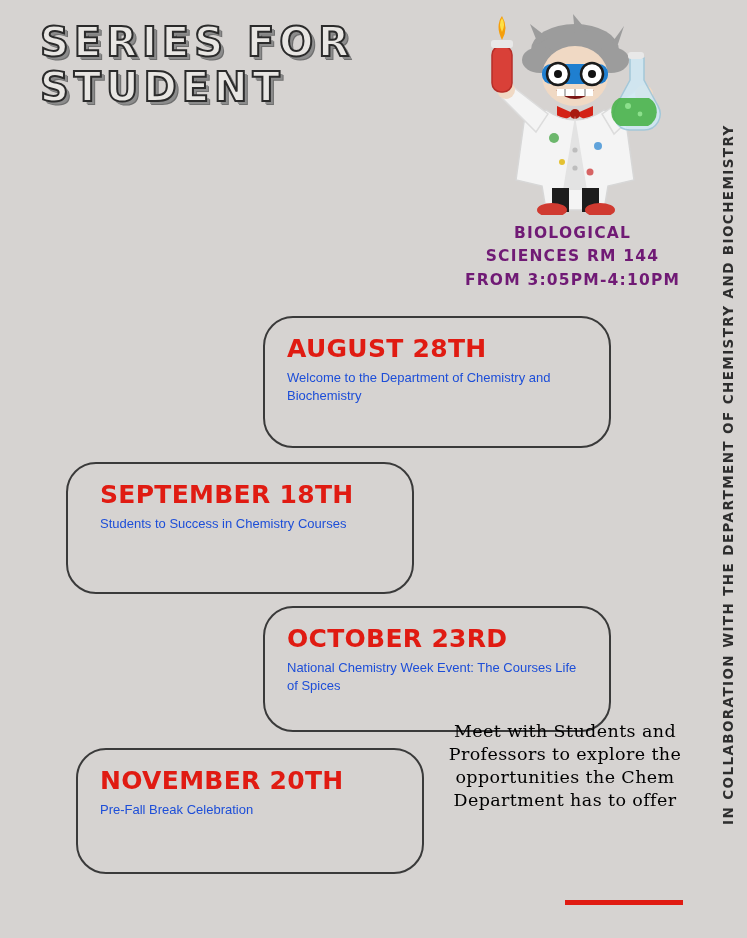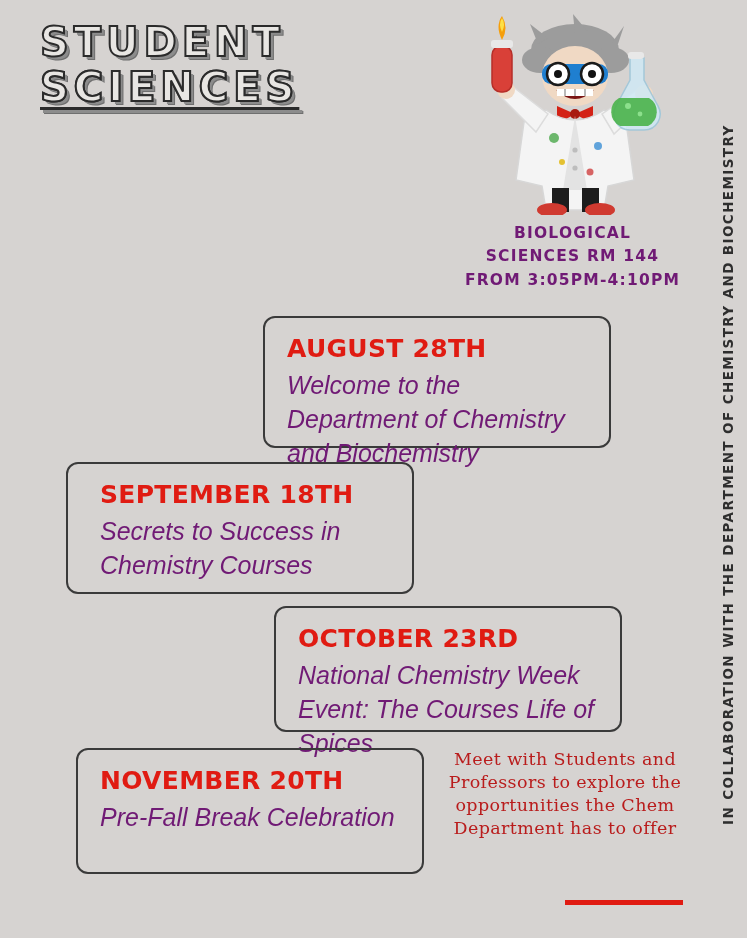--- a/index.html
+++ b/index.html
@@ -88,77 +88,76 @@
     text-align: center;
     display: flex;
     align-items: center;
     justify-content: center;
   }
 
   
   .card {
     position: absolute;
     border: 2.5px solid #3a3a3a;
-    border-radius: 12px;
+    border-radius: 30px;
     background: transparent;
     box-sizing: border-box;
     padding: 16px 22px 18px 22px;
   }
   .card-date {
     font-family: "DejaVu Sans", sans-serif;
     font-weight: bold;
     font-size: 25px;
     color: #e01b12;
     letter-spacing: 0.3px;
     margin-bottom: 6px;
     white-space: nowrap;
   }
   .card-desc {
     font-family: "Liberation Sans", sans-serif;
-    font-style: italic;
-    font-size: 25px;
+    font-size: 13px;
     line-height: 1.35;
-    color: #701a75;
+    color: #1d4ed8;
   }
 
   #card-0 { left: 263px; top: 316px; width: 348px; height: 132px; }
   #card-1 { left: 66px;  top: 462px; width: 348px; height: 132px; padding-left: 32px; }
-  #card-2 { left: 274px; top: 606px; width: 348px; height: 126px; }
+  #card-2 { left: 263px; top: 606px; width: 348px; height: 126px; }
   #card-3 { left: 76px;  top: 748px; width: 348px; height: 126px; }
 
   
   .footer-note {
     position: absolute;
     left: 440px;
-    top: 748px;
+    top: 720px;
     width: 250px;
     text-align: center;
     font-family: "DejaVu Serif", serif;
     font-size: 17.5px;
     line-height: 1.32;
-    color: #b91c1c;
+    color: #000000;
     letter-spacing: 0.4px;
   }
   .footer-rule {
     position: absolute;
     left: 565px;
     top: 900px;
     width: 118px;
     height: 5px;
     background: #e01b12;
   }
 </style>
 </head>
 <body>
 
 <div class="poster">
 
   <div class="title-block">
+    <div class="title-line">SERIES FOR</div>
     <div class="title-line">STUDENT</div>
-    <div class="title-line underlined">SCIENCES</div>
   </div>
 
   <div class="scientist">
     <svg viewBox="0 0 195 205" width="195" height="205" xmlns="http://www.w3.org/2000/svg">
 
       <ellipse cx="97" cy="40" rx="44" ry="26" fill="#9c9c9c"></ellipse>
       <ellipse cx="62" cy="50" rx="18" ry="13" fill="#9c9c9c"></ellipse>
       <ellipse cx="133" cy="50" rx="18" ry="13" fill="#9c9c9c"></ellipse>
       <path d="M60 34 L52 14 L70 28 Z" fill="#9c9c9c"></path>
       <path d="M97 24 L95 4 L110 22 Z" fill="#9c9c9c"></path>
@@ -222,21 +221,21 @@
 
   <div class="side-text">IN COLLABORATION WITH THE DEPARTMENT OF CHEMISTRY AND BIOCHEMISTRY</div>
 
   <div class="card" id="card-0">
     <div class="card-date">AUGUST 28TH</div>
     <div class="card-desc">Welcome to the Department of Chemistry and Biochemistry</div>
   </div>
 
   <div class="card" id="card-1">
     <div class="card-date">SEPTEMBER 18TH</div>
-    <div class="card-desc">Secrets to Success in Chemistry Courses</div>
+    <div class="card-desc">Students to Success in Chemistry Courses</div>
   </div>
 
   <div class="card" id="card-2">
     <div class="card-date">OCTOBER 23RD</div>
     <div class="card-desc">National Chemistry Week Event: The Courses Life of Spices</div>
   </div>
 
   <div class="card" id="card-3">
     <div class="card-date">NOVEMBER 20TH</div>
     <div class="card-desc">Pre-Fall Break Celebration</div>

